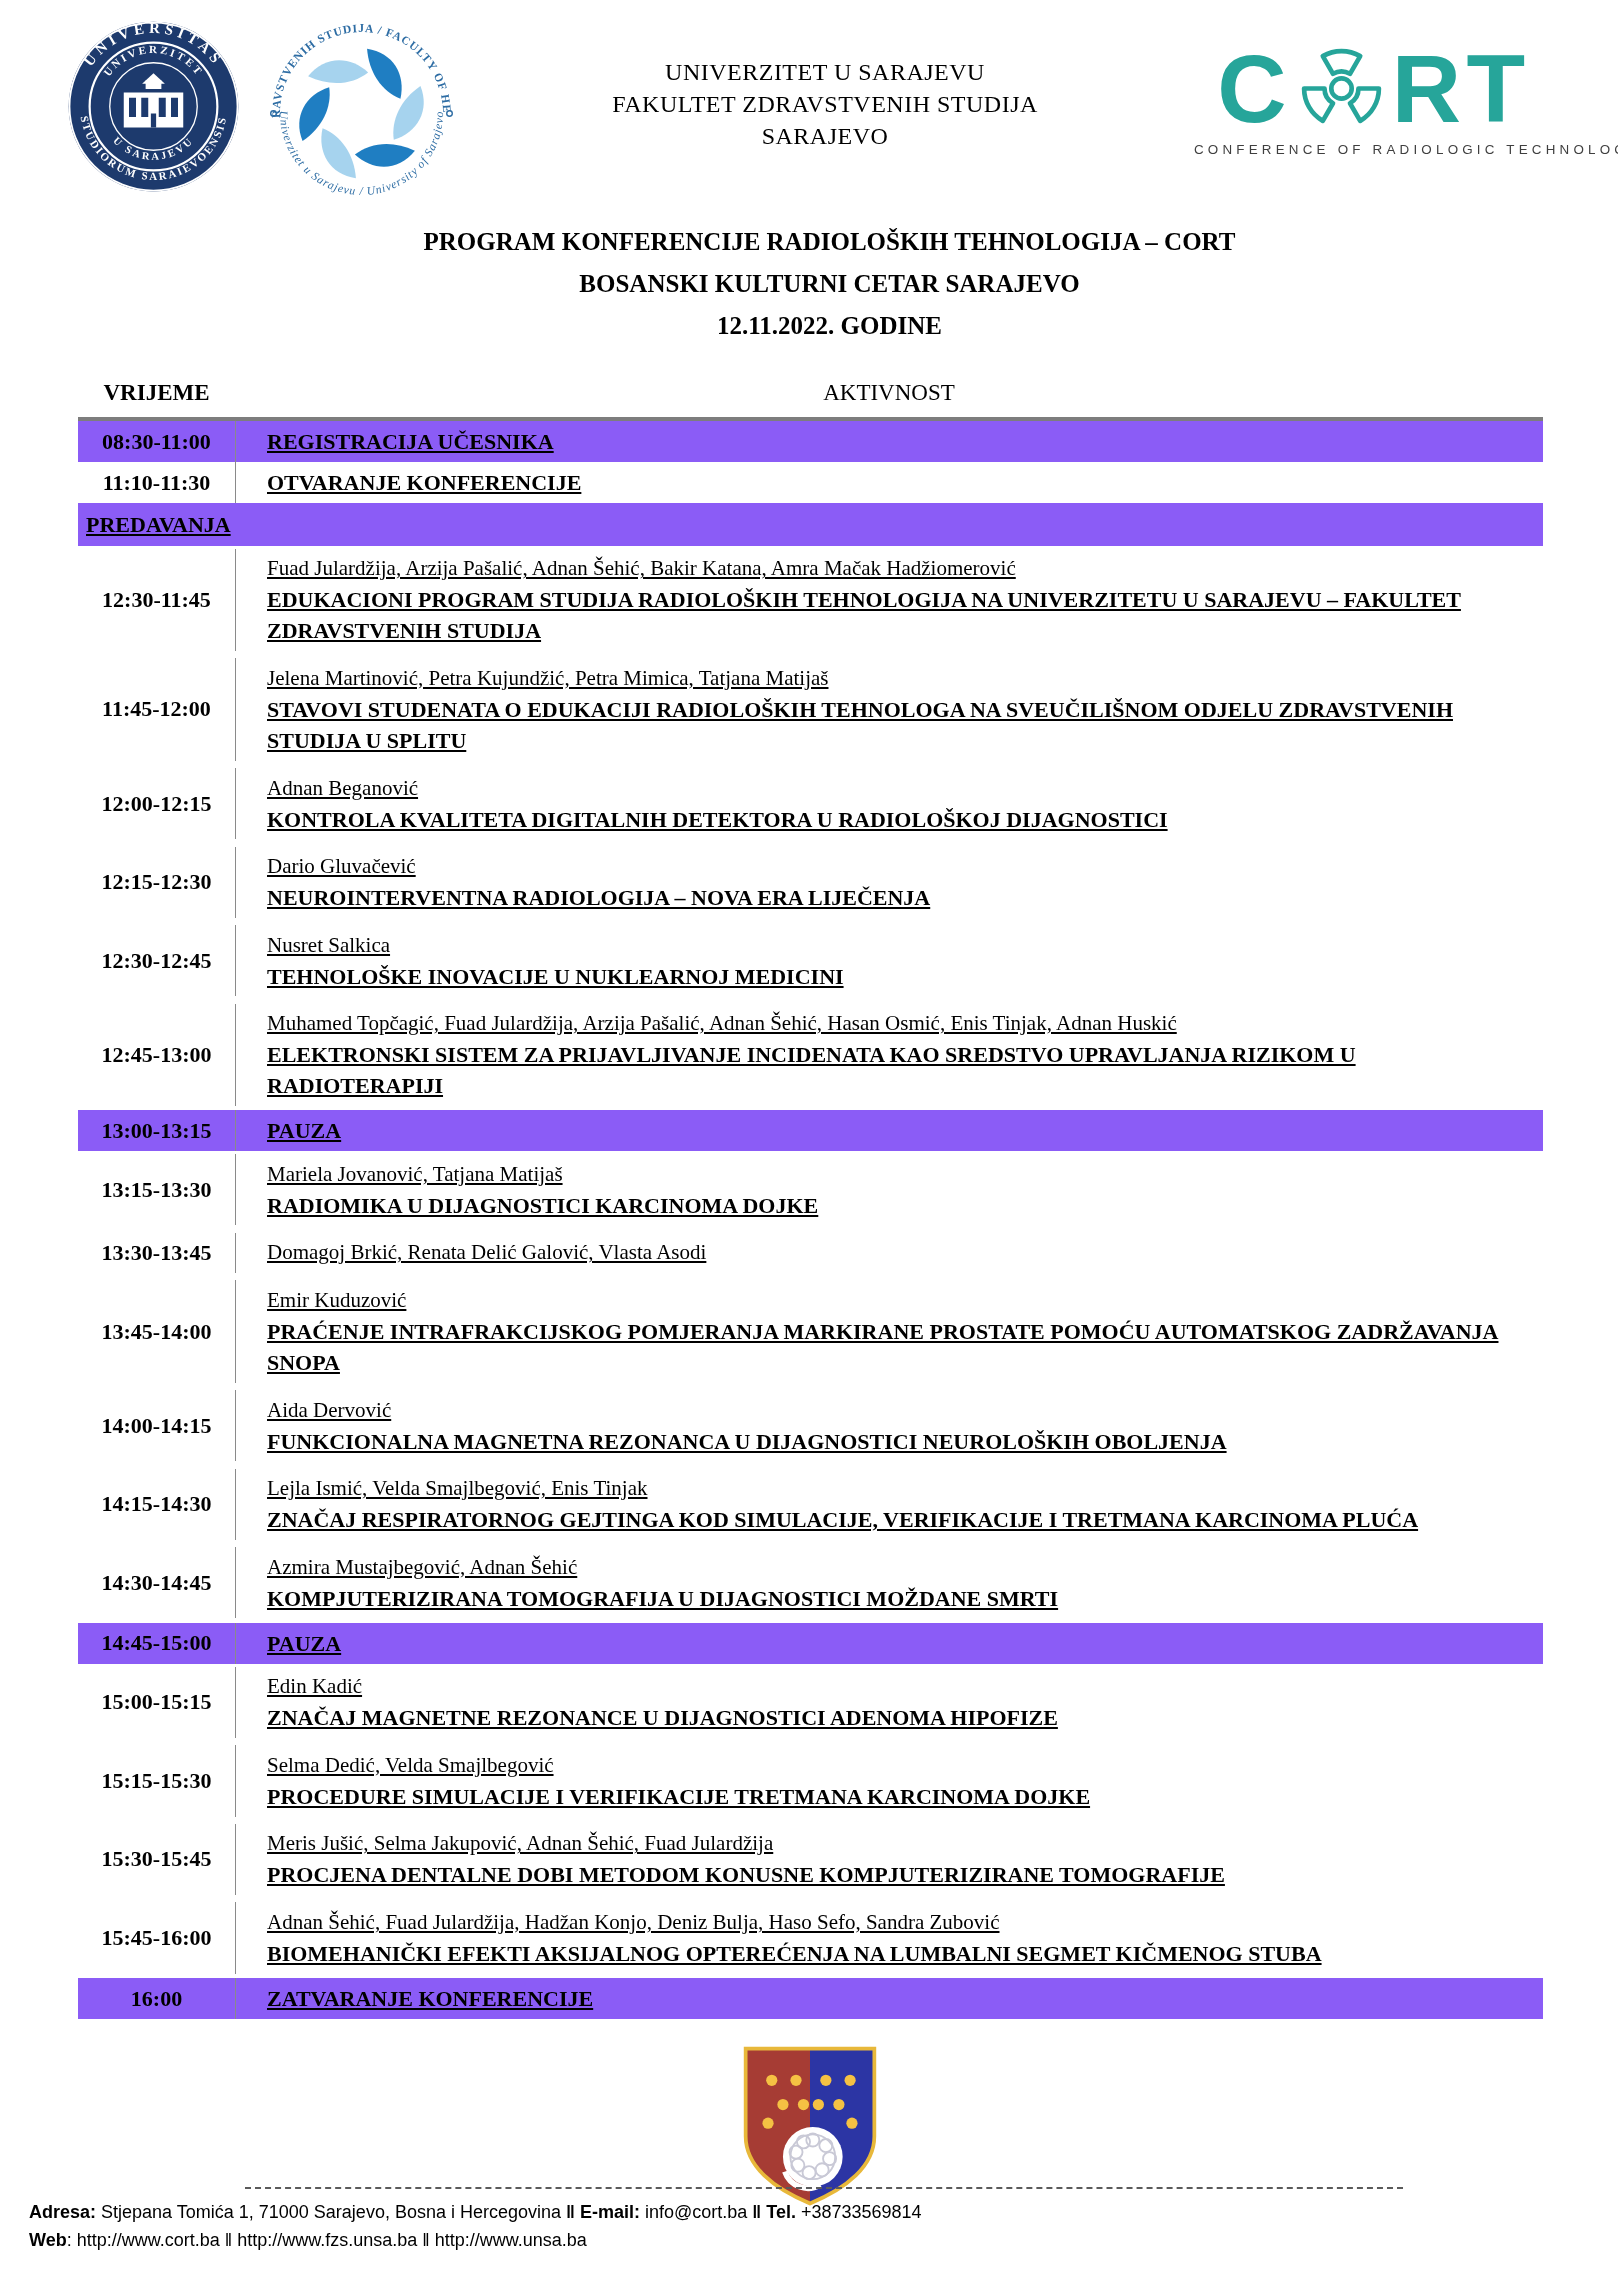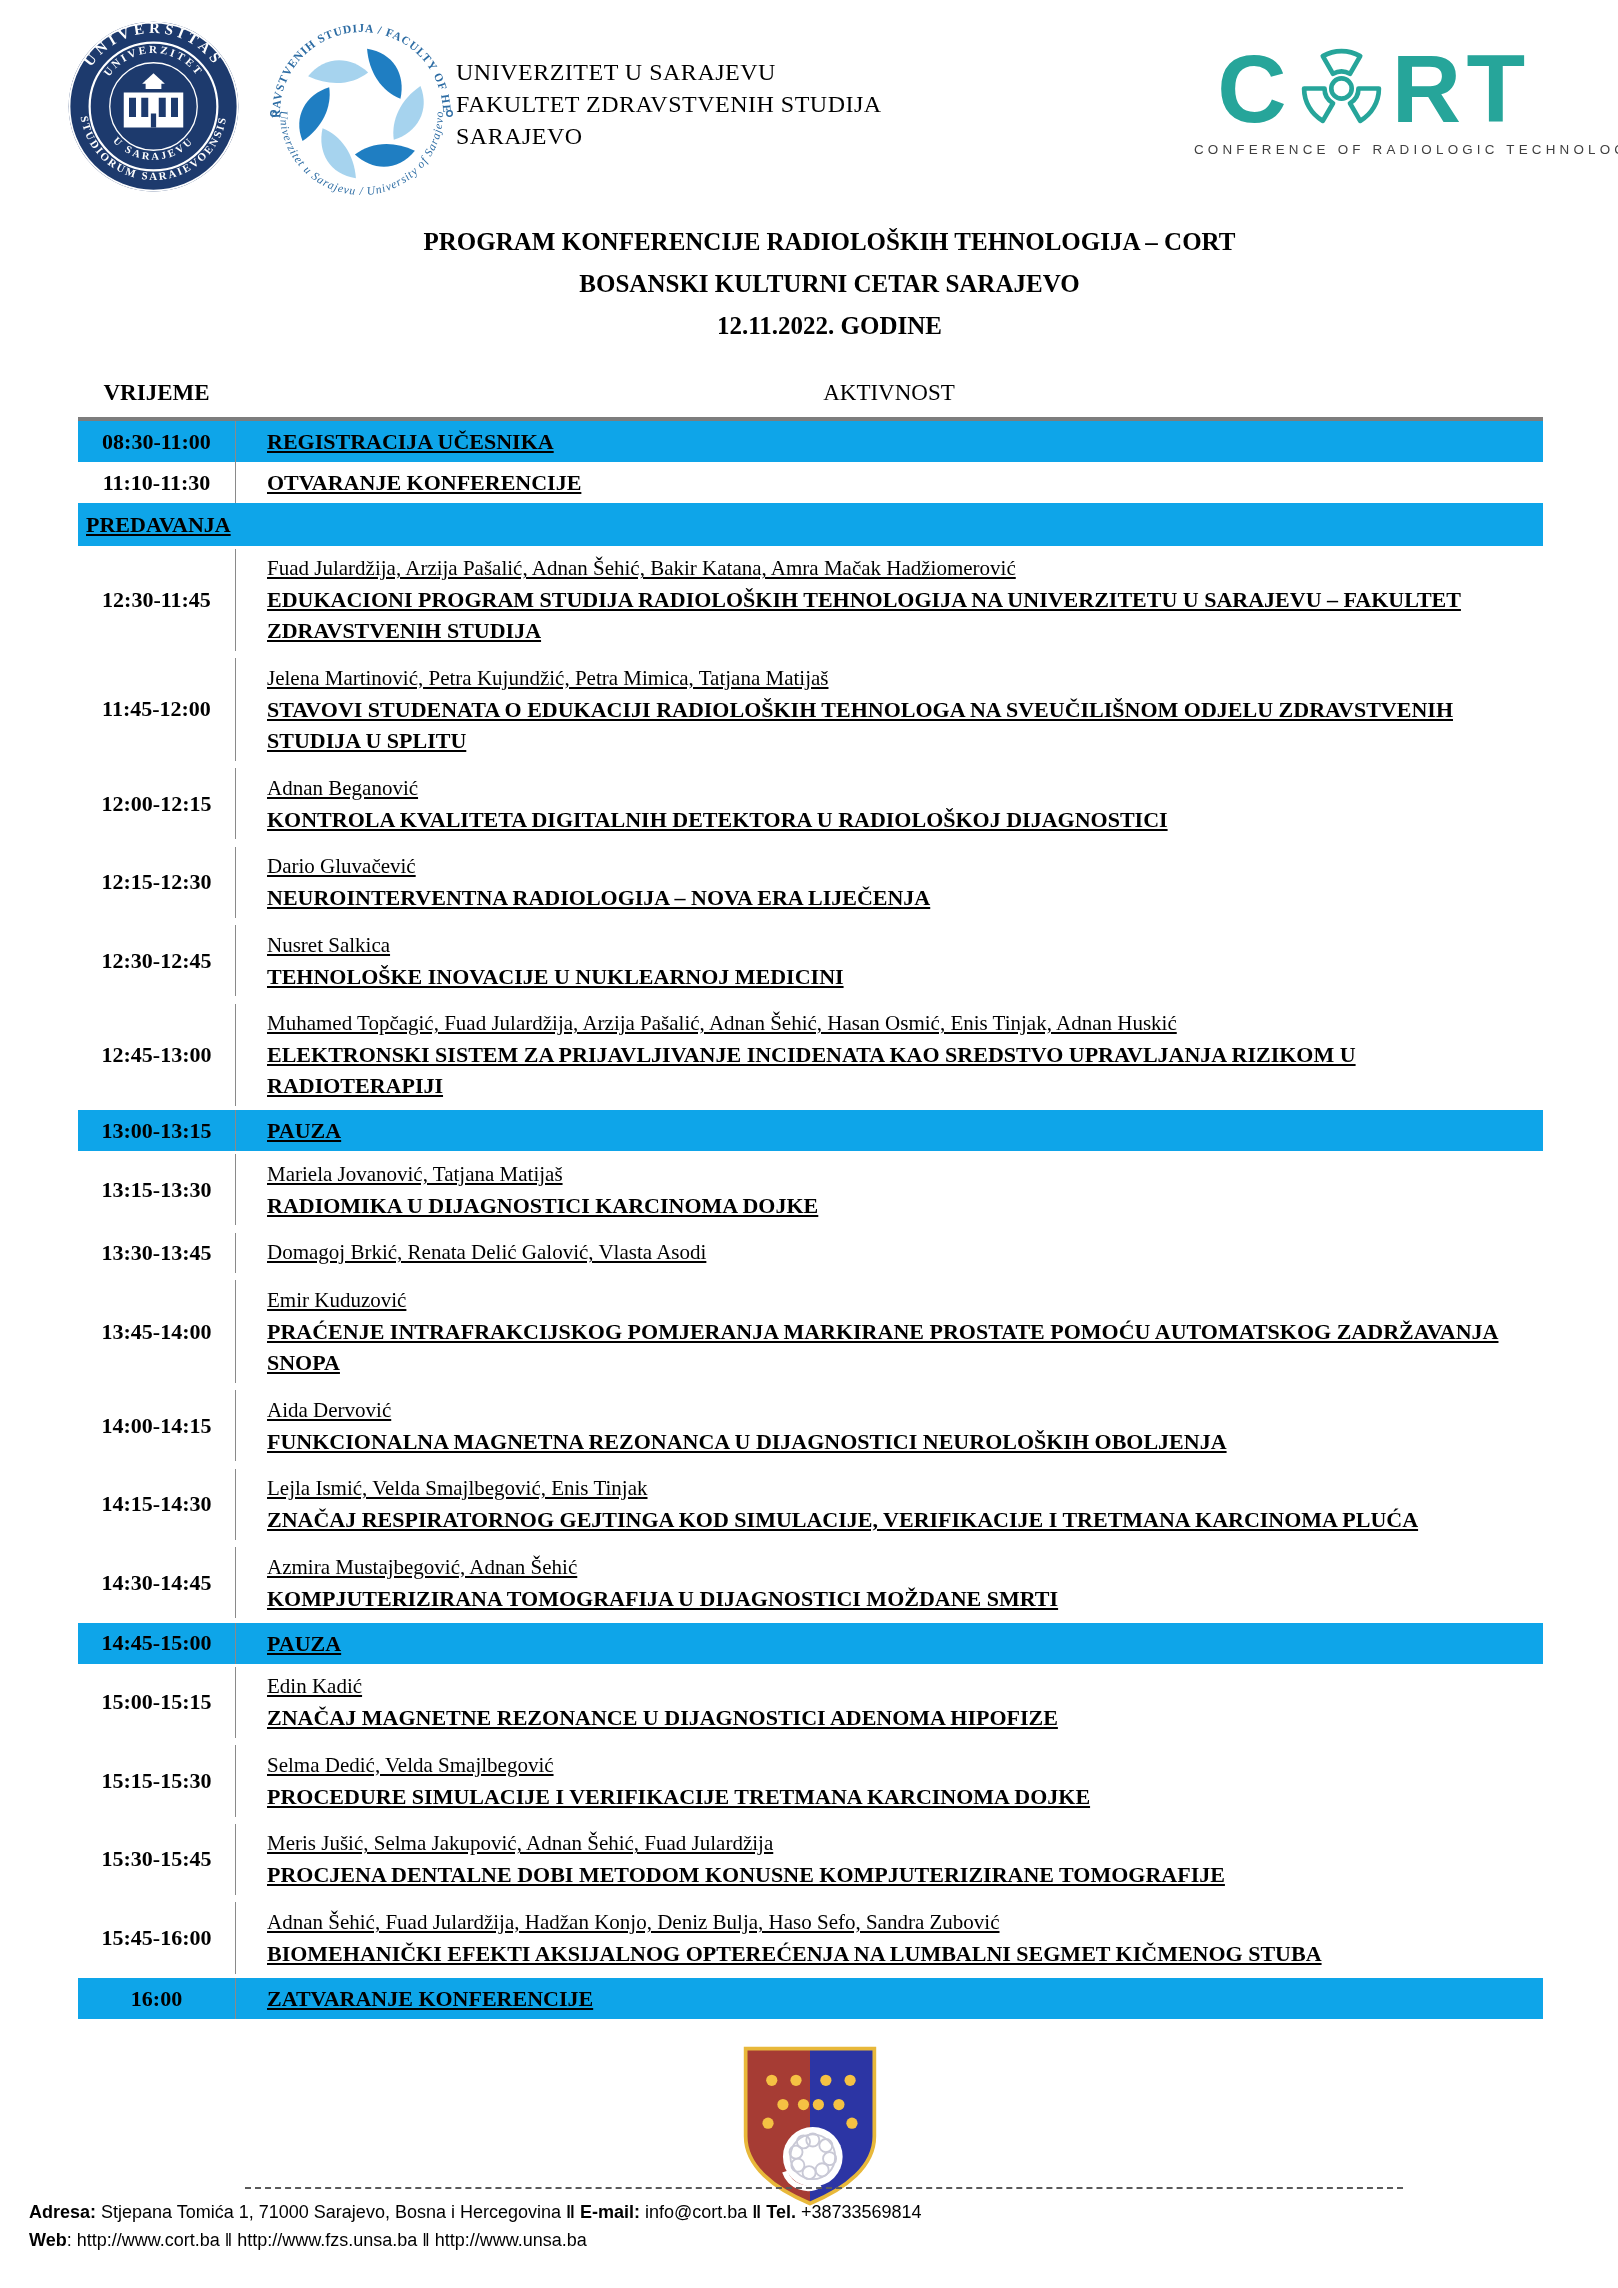--- a/index.html
+++ b/index.html
@@ -4,34 +4,34 @@
 <style>
   * { margin:0; padding:0; box-sizing:border-box; }
   html,body { background:#999; }
   .page {
     width:1619px; height:2289px; margin:0 auto; background:#fff;
     font-family:"Liberation Serif", serif; color:#000; position:relative; overflow:hidden;
   }
   
   .header { display:flex; align-items:flex-start; padding:18.5px 65px 0 66px; }
   .seal { flex:0 0 auto; }
-  .uni-text { flex:1; text-align:left; padding-top:37px; font-size:24px; line-height:32px; letter-spacing:0.5px; }
+  .uni-text { flex:1; text-align:center; padding-top:37px; font-size:24px; line-height:32px; letter-spacing:0.5px; }
   .cort-logo { flex:0 0 auto; width:360px; padding-top:26px; text-align:center; }
   .cort-word { display:flex; align-items:center; justify-content:center; gap:5.5px; }
   .cort-letter { font-family:"Liberation Sans", sans-serif; font-weight:bold; font-size:96px; line-height:88px; color:#26a59a; letter-spacing:5.5px; }
   .cort-sub { font-family:"Liberation Sans", sans-serif; font-size:13.4px; letter-spacing:4.2px; color:#3f3f3f; margin-top:9.2px; white-space:nowrap; }
   
   .doc-title { text-align:center; font-weight:bold; font-size:25px; line-height:42px; margin-top:13px;padding-left:40px; }
   
   .schedule { margin:28px 76px 10px 78px; }
   .sched-header { display:grid; grid-template-columns:157px 1fr; border-bottom:4.6px solid #7d7d7d; }
   .sched-header .h { text-align:center; font-size:23px; padding:5.5px 0 11px; }
   .h-time { font-weight:bold; }
   .trow { display:grid; grid-template-columns:157px 1fr; }
-  .trow.shaded { background:#0ea5e9; }
+  .trow.shaded { background:#8b5cf6; }
   .cell.time { font-weight:bold; font-size:22px; display:flex; align-items:center; justify-content:center; }
   .cell.act { border-left:1.8px solid #8a8a8a; text-align:left; padding:4.6px 31px; display:flex; flex-direction:column; justify-content:center;text-decoration:underline; }
   .trow.section-row .cell.act { border-left:none; }
   .trow.simple-row .cell { min-height:41px; }
   .trow.section-row .cell { min-height:43px;padding-left:8px; }
   .simple-label { font-weight:bold; font-size:22px; line-height:31px; }
   .authors { font-size:21px; line-height:31px; }
   .talk-title { font-weight:bold; font-size:22px; line-height:31px; }
   .trow.talk-row { padding:2.8px 0 4.6px; }
   

